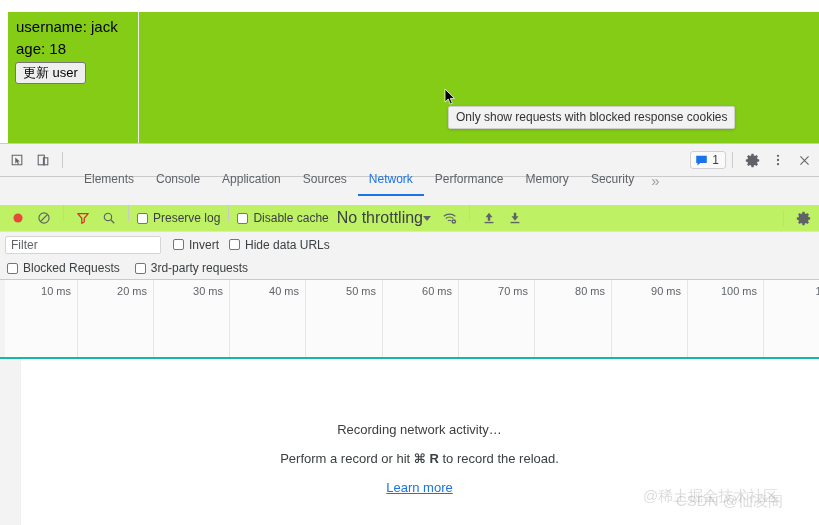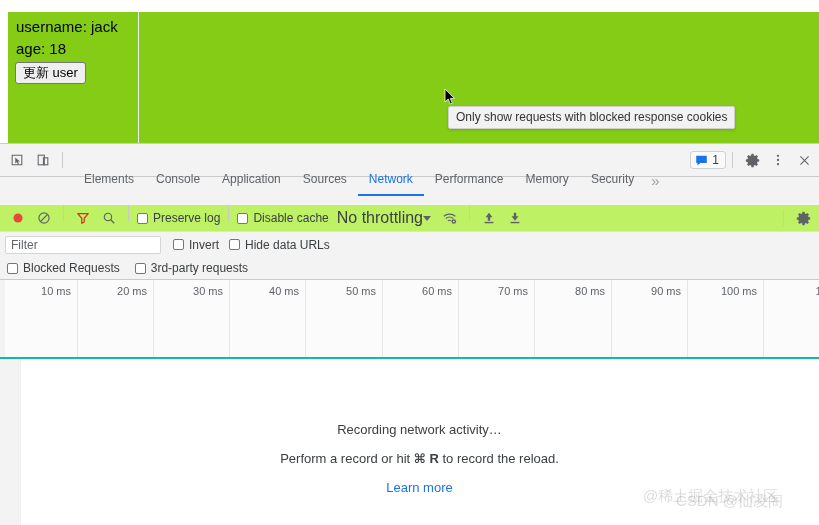--- a/index.html
+++ b/index.html
@@ -322,20 +322,21 @@
   #empty-line2 {
     font-size: 13px;
     color: #3c4043;
   }
   #empty-line2 .kbd {
     font-weight: bold;
   }
   #learn-more-link {
     font-size: 13px;
     color: #1a73e8;
+    text-decoration: underline;
     cursor: pointer;
   }
 
   
   .watermark {
     position: absolute;
     pointer-events: none;
     white-space: nowrap;
     font-family: "Liberation Sans", "DejaVu Sans", sans-serif;
   }

